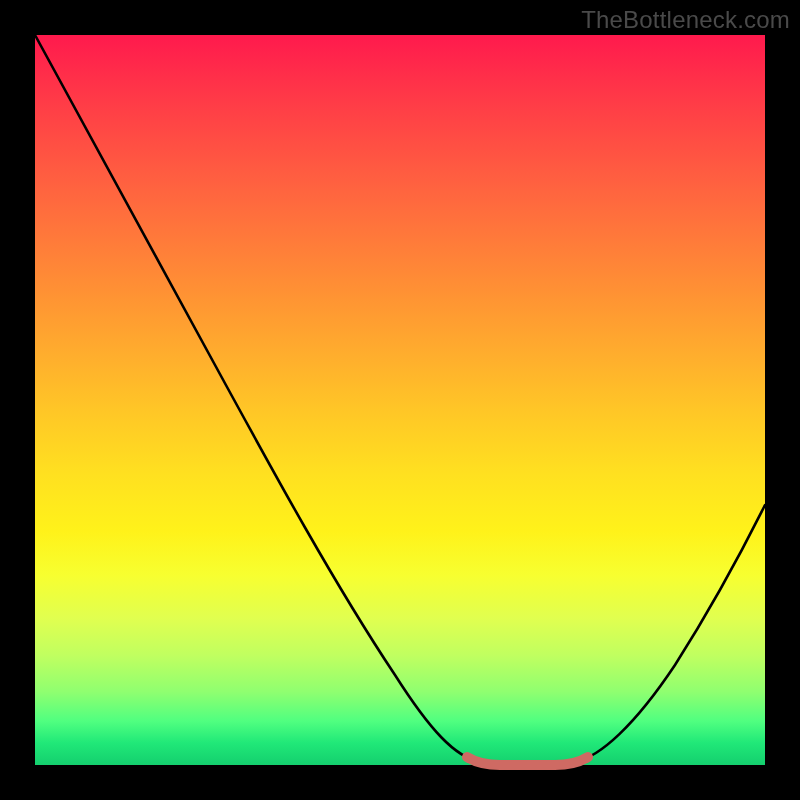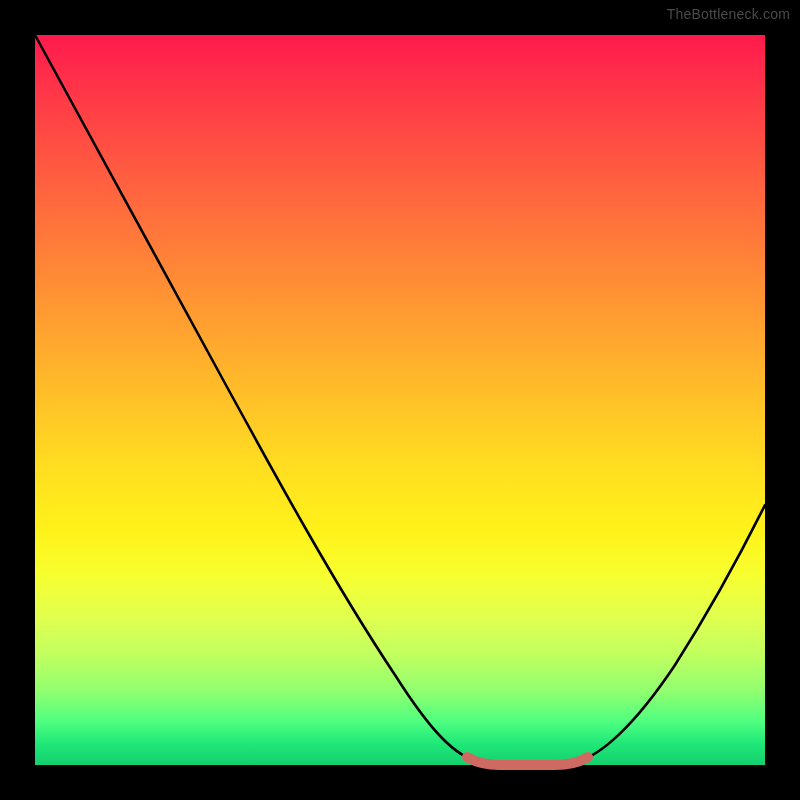--- a/index.html
+++ b/index.html
@@ -41,21 +41,21 @@
       #50ff80 94%,
       #20e878 97%,
       #14cf6e 100%
     );
   }
   .watermark {
     position: absolute;
     top: 6px;
     right: 10px;
     color: #4a4a4a;
-    font-size: 14px;
+    font-size: 24px;
     font-weight: 500;
     letter-spacing: 0.2px;
     user-select: none;
   }
   svg.curve {
     position: absolute;
     left: 0;
     top: 0;
     width: 730px;
     height: 730px;

